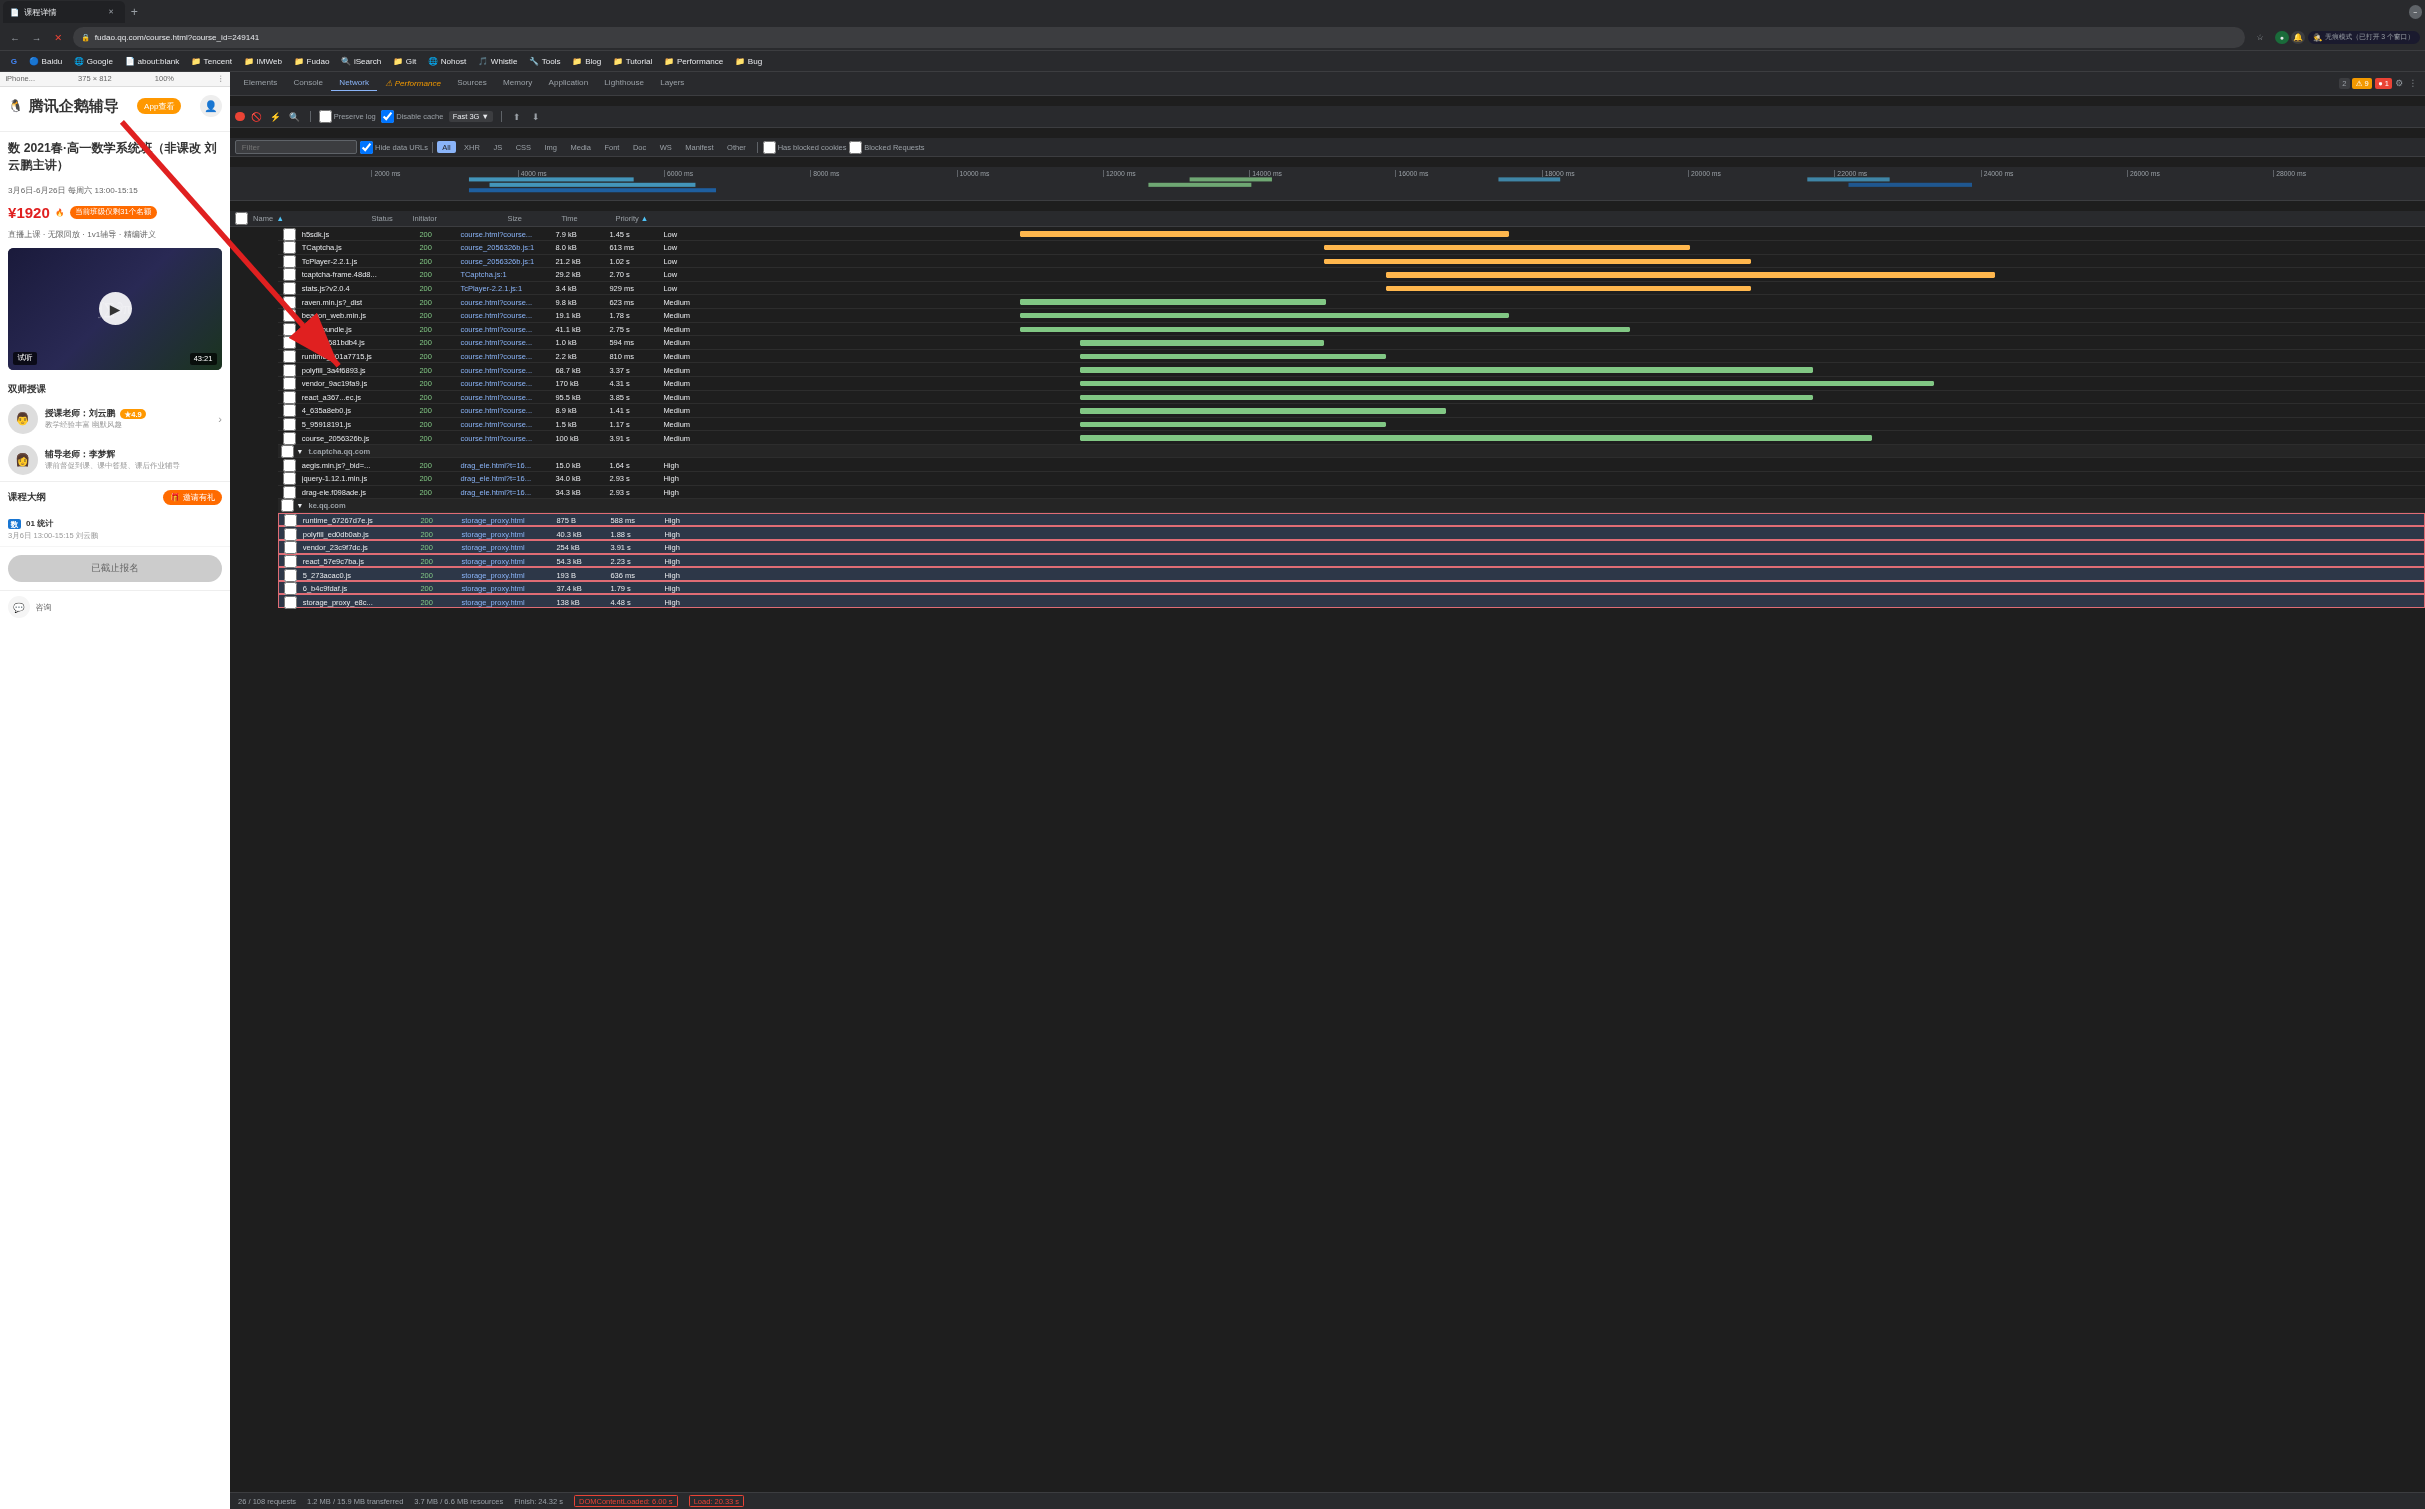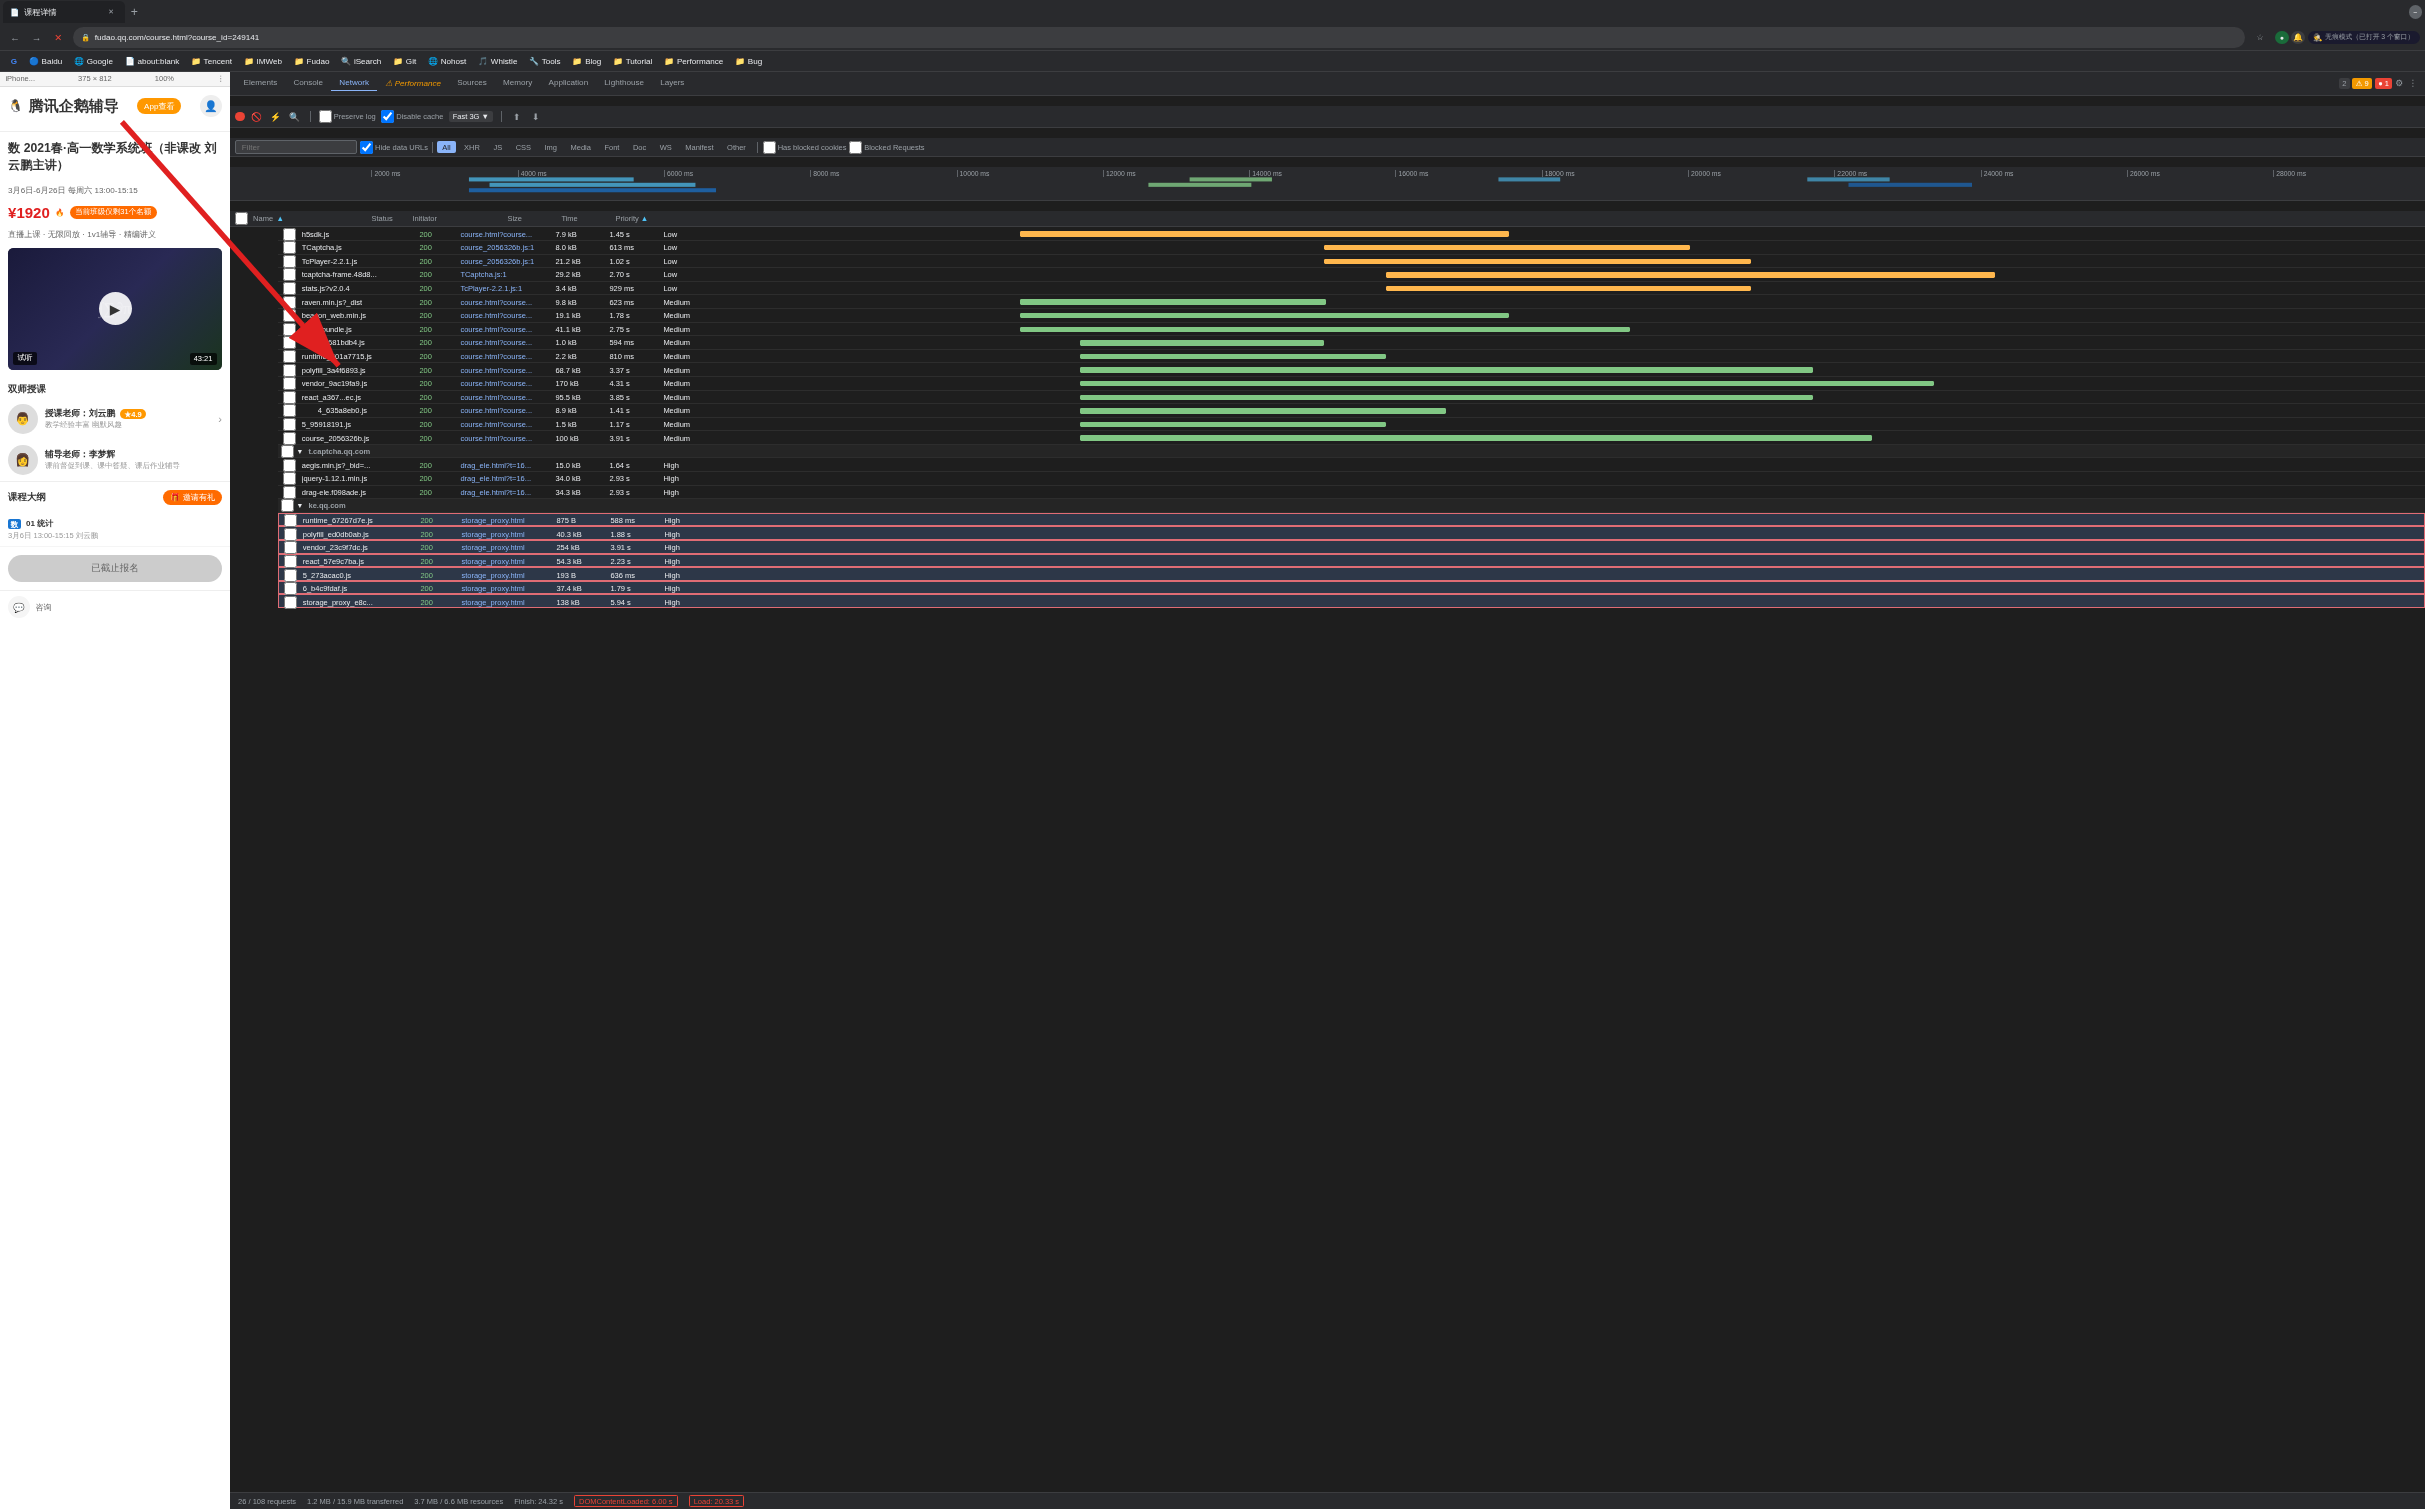--- a/index.html
+++ b/index.html
@@ -559,21 +559,21 @@
       <div class="td">95.5 kB</div>
       <div class="td">3.85 s</div>
       <div class="td">Medium</div>
       <div class="waterfall-cell" style="position: relative; flex: 1; height: 13.6px;">
         <div style="position: absolute; left: 21.4%; width: 42.9%; top: 4.1px; height: 5.4px; background: #81c784; border-radius: 1.4px;"></div>
       </div>
     </div>
             <div class="table-row">
       <div class="td name-col">
         <input type="checkbox" style="margin-right: 2.7px; flex-shrink: 0;">
-        <span style="overflow: hidden; text-overflow: ellipsis; white-space: nowrap; margin-left: 16px;">4_635a8eb0.js</span>
+        <span style="overflow: hidden; text-overflow: ellipsis; white-space: nowrap;">4_635a8eb0.js</span>
       </div>
       <div class="td status">200</div>
       <div class="td initiator">course.html?course...</div>
       <div class="td">8.9 kB</div>
       <div class="td">1.41 s</div>
       <div class="td">Medium</div>
       <div class="waterfall-cell" style="position: relative; flex: 1; height: 13.6px;">
         <div style="position: absolute; left: 21.4%; width: 21.4%; top: 4.1px; height: 5.4px; background: #81c784; border-radius: 1.4px;"></div>
       </div>
     </div>
@@ -742,21 +742,21 @@
       </div>
     </div>
             <div class="table-row highlighted">
       <div class="td name-col">
         <input type="checkbox" style="margin-right: 2.7px; flex-shrink: 0;">
         <span style="overflow: hidden; text-overflow: ellipsis; white-space: nowrap;">storage_proxy_e8c...</span>
       </div>
       <div class="td status">200</div>
       <div class="td initiator">storage_proxy.html</div>
       <div class="td">138 kB</div>
-      <div class="td">5.94 s</div>
+      <div class="td">4.48 s</div>
       <div class="td">High</div>
       <div class="waterfall-cell" style="position: relative; flex: 1; height: 13.6px;">
         
       </div>
     </div>
           </div>
     </div>
 
     <div class="status-bar">
       <span>26 / 108 requests</span>

